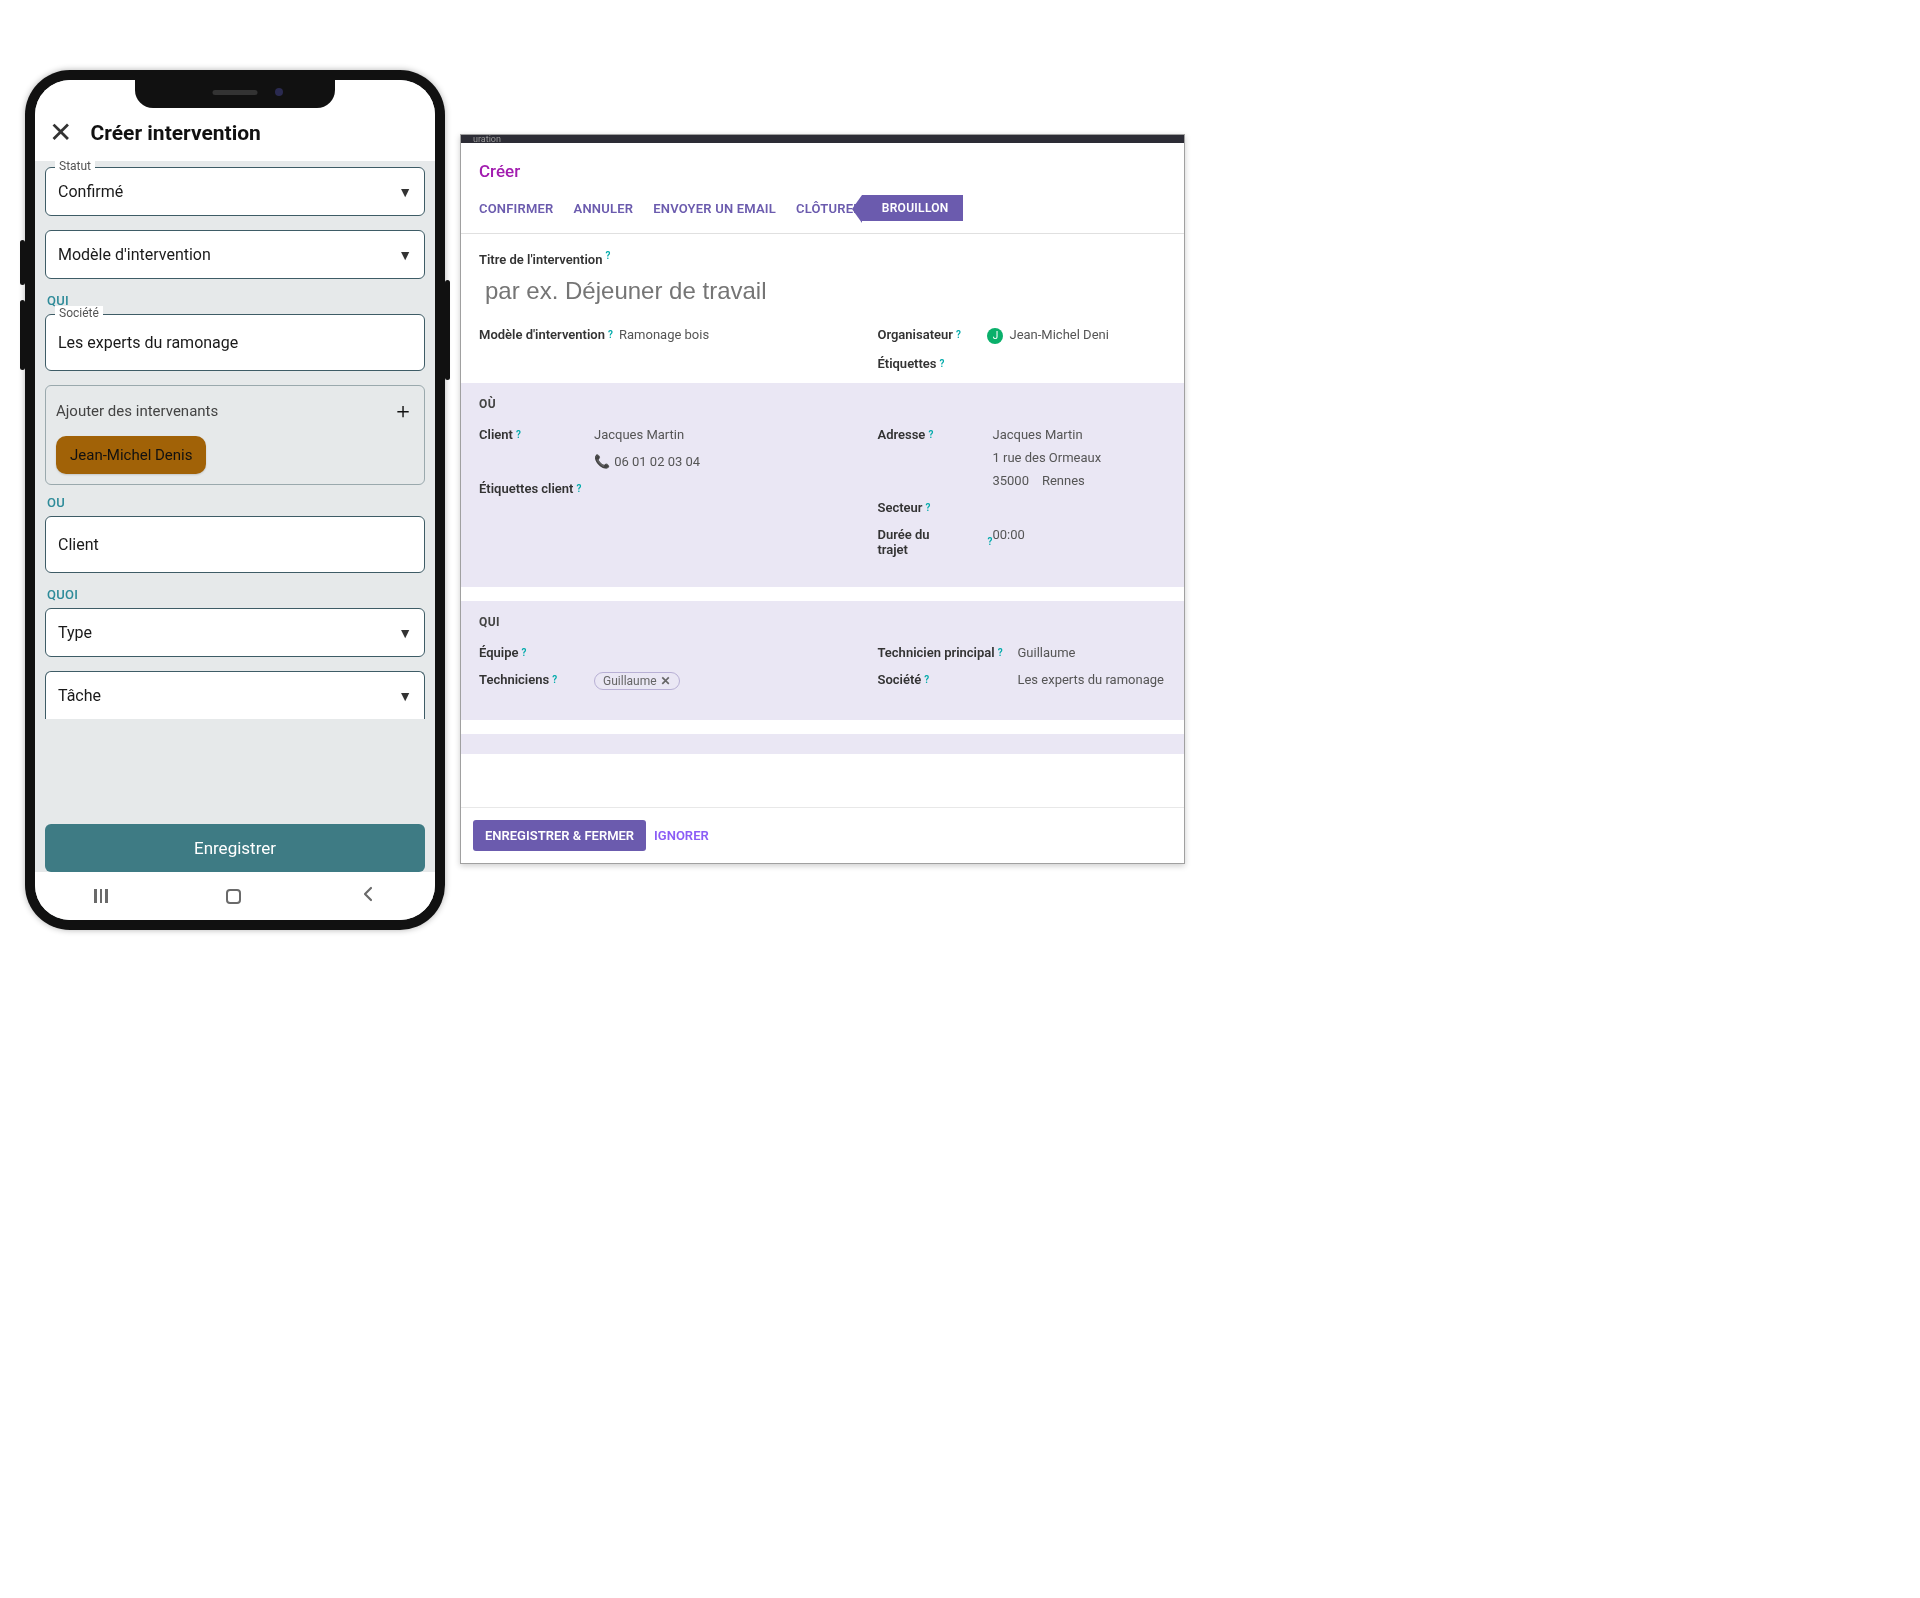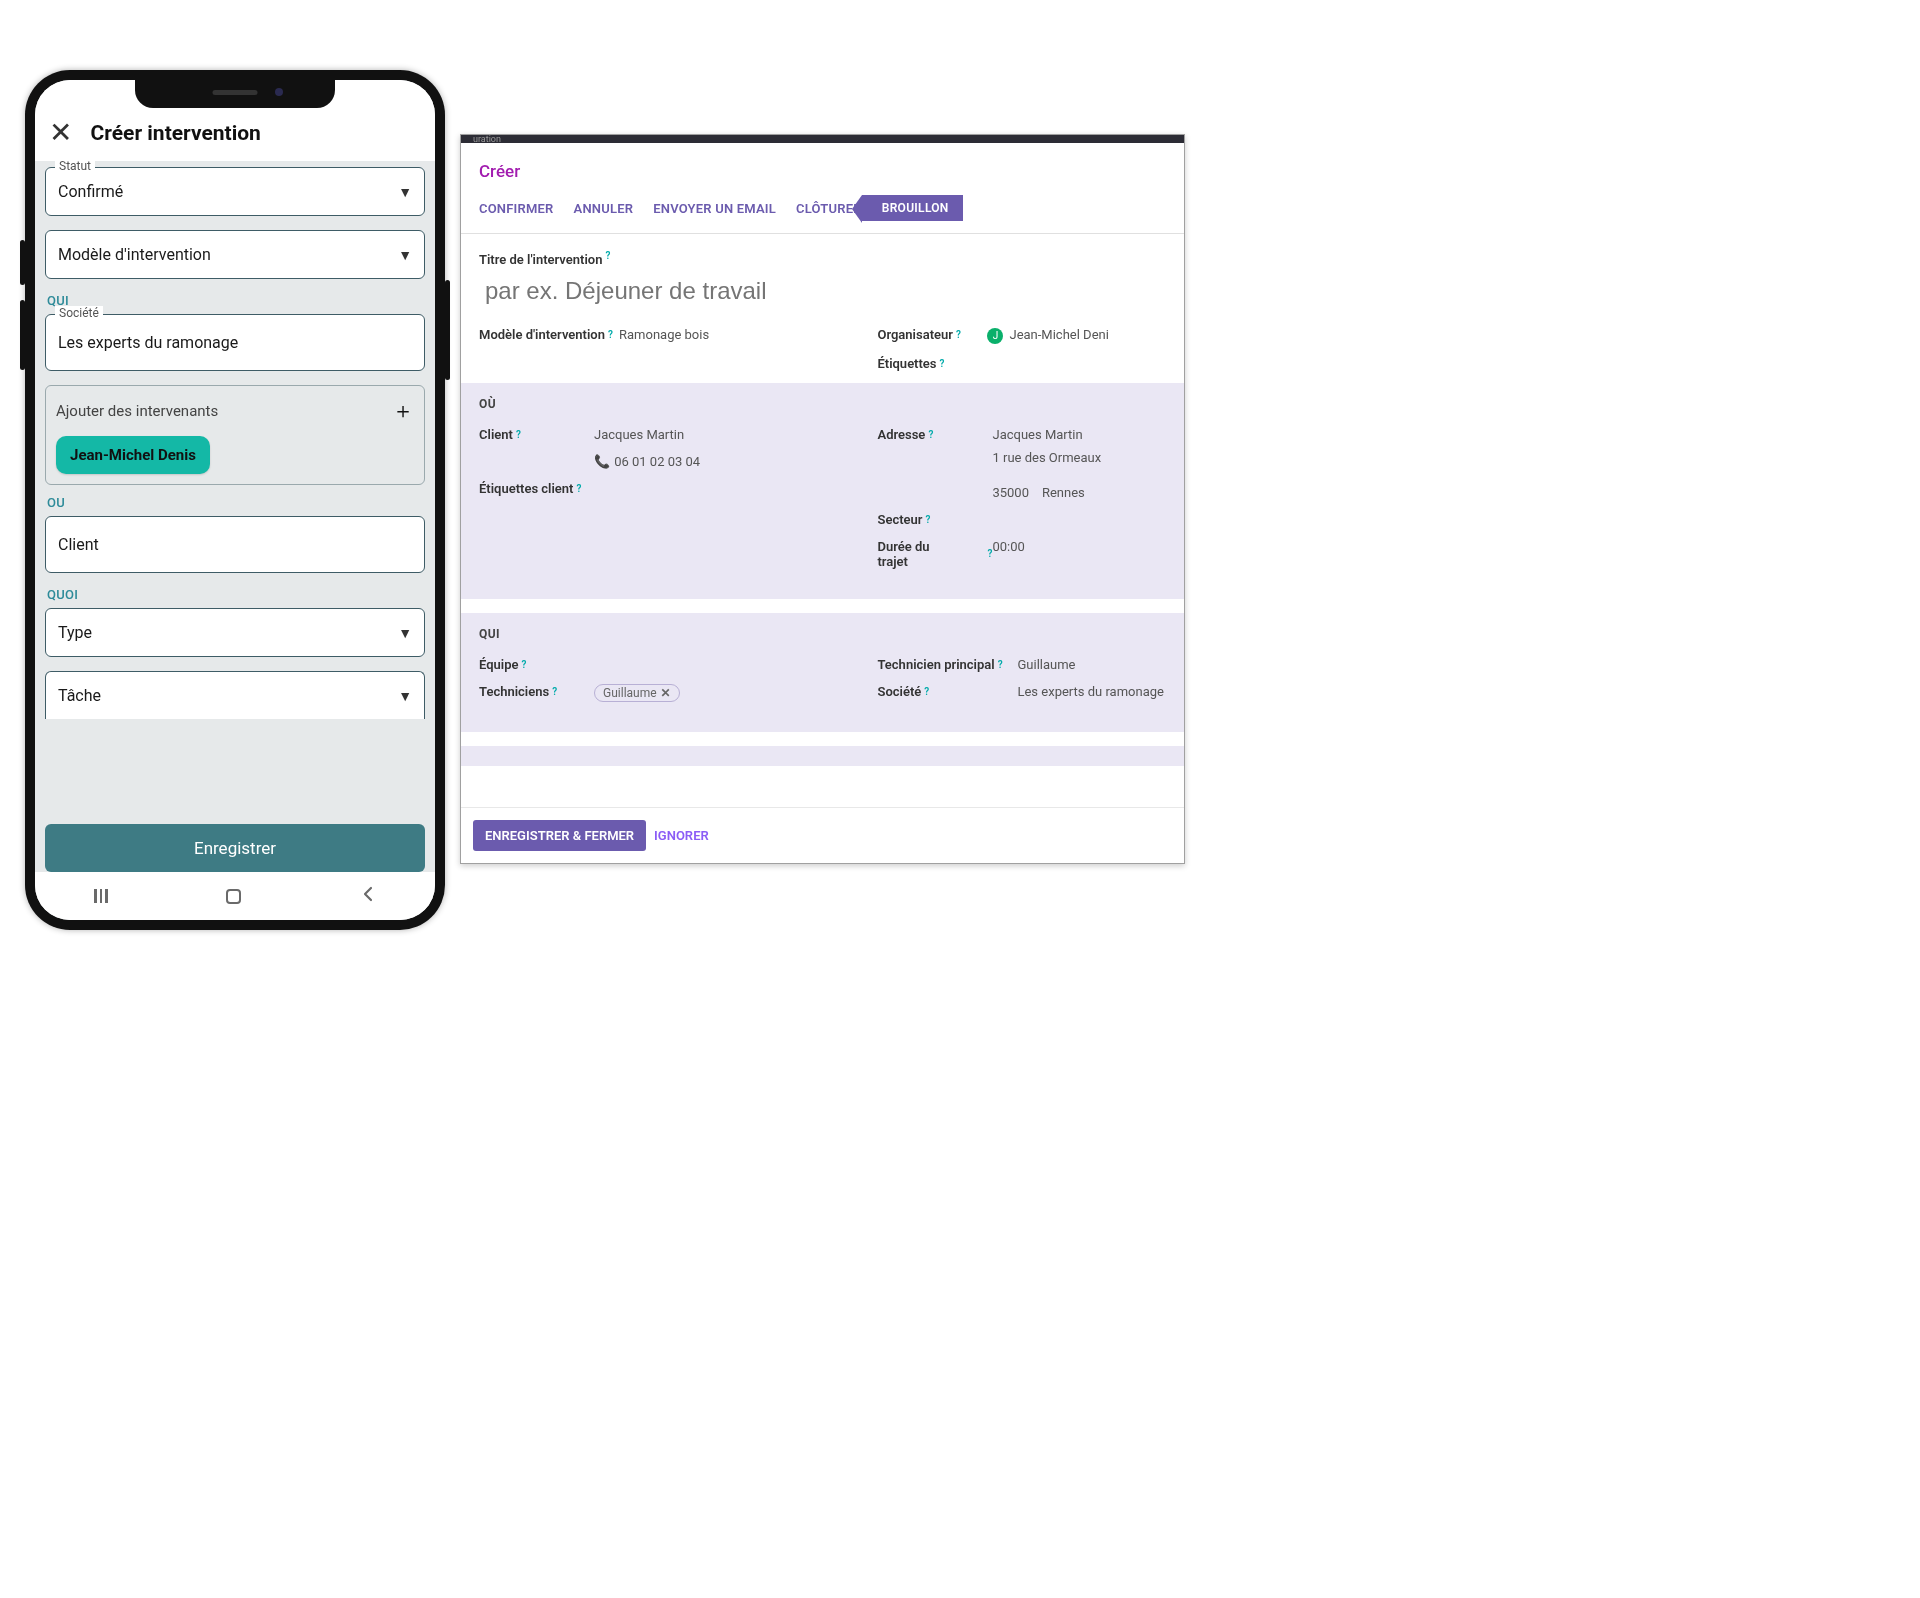--- a/index.html
+++ b/index.html
@@ -112,26 +112,26 @@
   display:flex;
   justify-content:space-between;
   align-items:center;
   color:#444;
   font-size:15px;
   padding-bottom:10px;
 }
 .intervenants-head .plus { font-size:22px; font-weight:300; color:#111; }
 .chip {
   display:inline-block;
-  background:#14b8a6;
+  background:#a16207;
   border-radius:10px;
   padding:10px 14px;
   font-size:15px;
   color:#111;
-  font-weight:700;
+  font-weight:400;
   box-shadow:0 1px 2px rgba(0,0,0,.15);
 }
 .phone-bottom-bar {
   position:absolute;
   bottom:48px; left:10px; right:10px;
 }
 .save-btn {
   background:#3e7b84;
   color:#fff;
   font-size:17px;
@@ -465,21 +465,21 @@
         </div>
         <div class="colR">
           <div class="field-row">
             <div class="lab" style="width:115px;">
                 <span>Adresse</span>
                 <span class="help">?</span>
               </div>
             <div class="val">
               <div>Jacques Martin</div>
               <div style="margin-top:8px;">1 rue des Ormeaux</div>
-              <div style="margin-top:20px;">
+              <div style="margin-top:8px;">
                 <span>35000</span>&nbsp;&nbsp;&nbsp;
                 <span>Rennes</span>
               </div>
             </div>
           </div>
           <div class="field-row">
             <div class="lab" style="width:115px;">
                 <span>Secteur</span>
                 <span class="help">?</span>
               </div>

